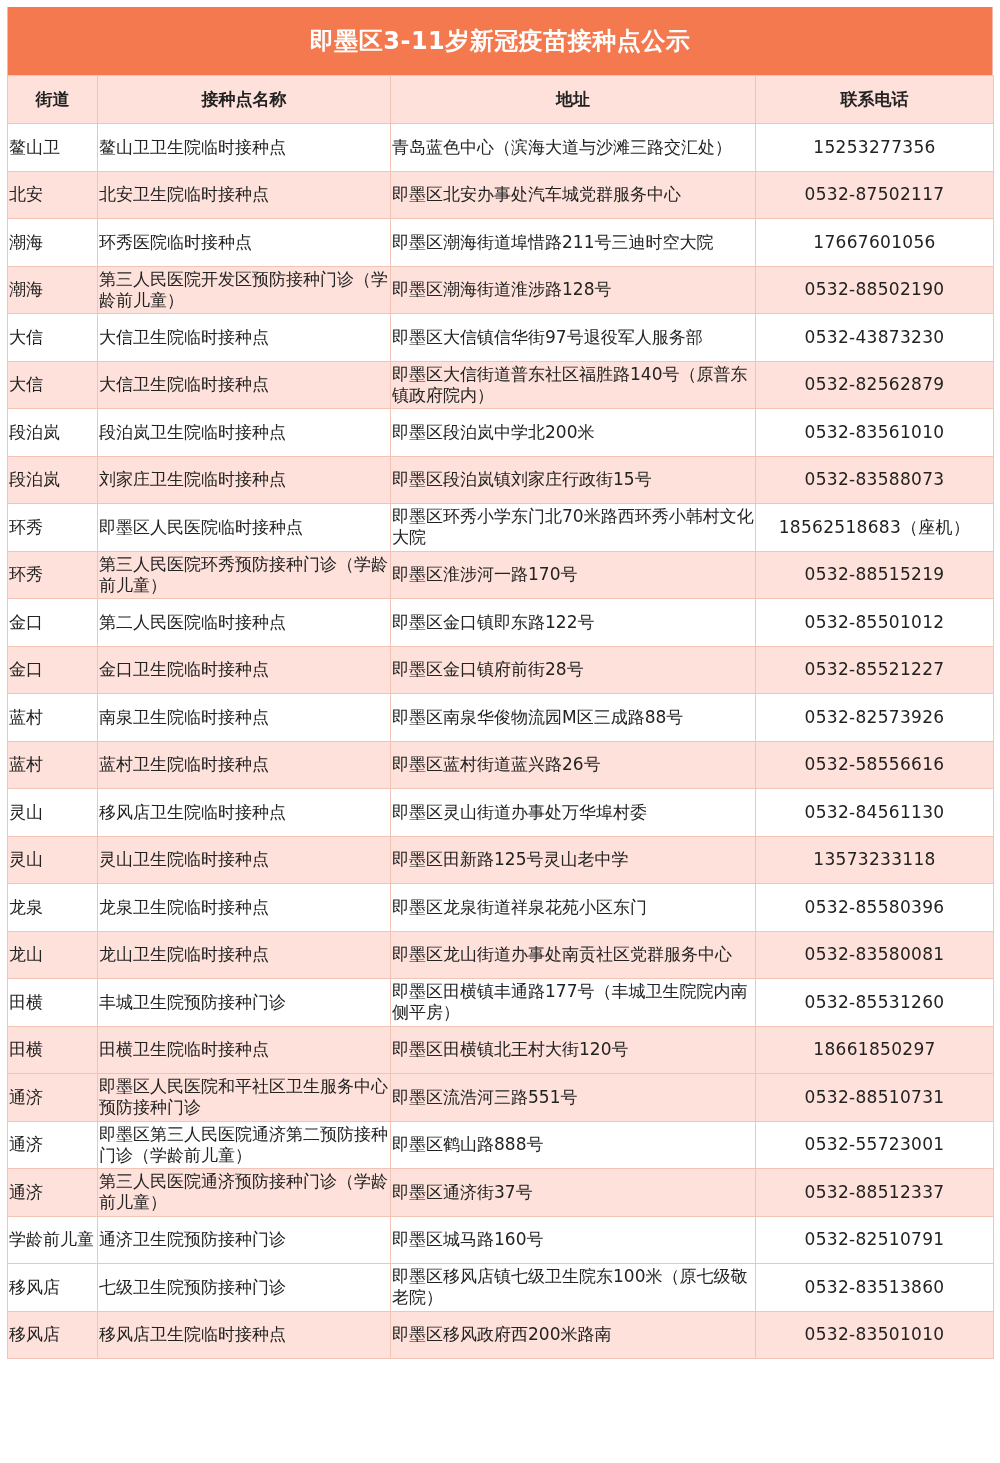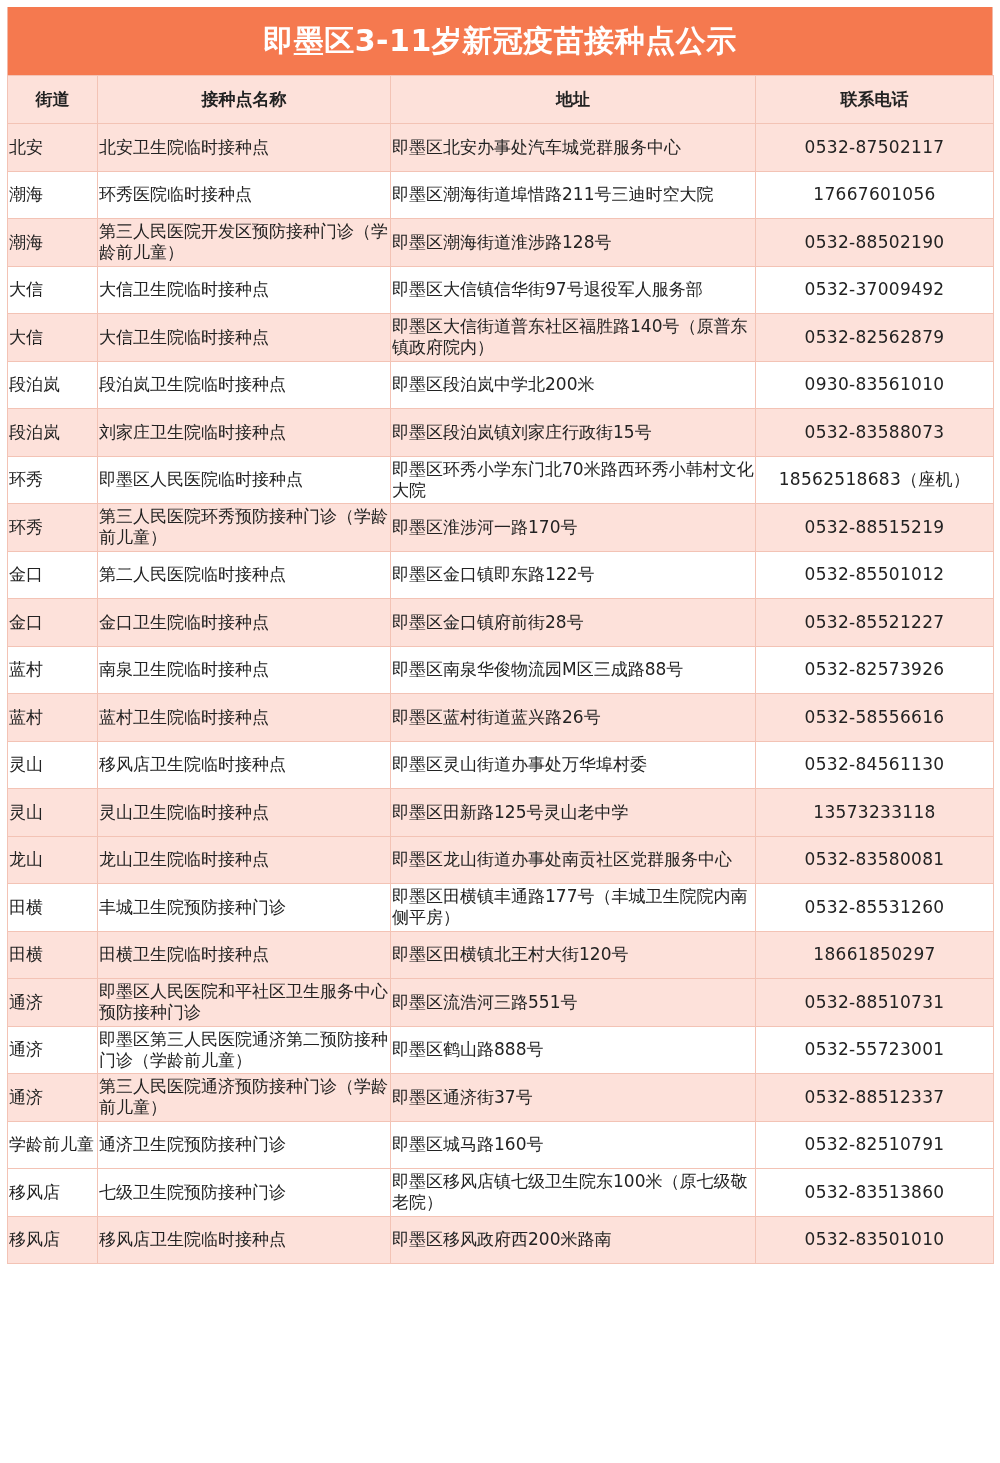--- a/index.html
+++ b/index.html
@@ -21,21 +21,21 @@
       top: 7px;
       width: 986px;
     }
     .title-bar {
       height: 68px;
       background: #F5794F;
       color: #ffffff;
       display: flex;
       align-items: center;
       justify-content: center;
-      font-size: 30px;
+      font-size: 24px;
       font-weight: bold;
       letter-spacing: 0.5px;
       border-left: 1px solid #F2B9A8;
       border-right: 1px solid #F2B9A8;
       box-sizing: border-box;
     }
     table {
       width: 986px;
       border-collapse: collapse;
       table-layout: fixed;
@@ -85,20 +85,26 @@
     </colgroup>
     <thead>
       <tr>
         <th>街道</th>
         <th>接种点名称</th>
         <th>地址</th>
         <th>联系电话</th>
       </tr>
     </thead>
     <tbody id="table-body">
+        <tr class="row-odd">
+          <td>鳌山卫</td>
+          <td>鳌山卫卫生院临时接种点</td>
+          <td>青岛蓝色中心（滨海大道与沙滩三路交汇处）</td>
+          <td class="phone">15253277356</td>
+        </tr>
         <tr class="row-even">
           <td>北安</td>
           <td>北安卫生院临时接种点</td>
           <td>即墨区北安办事处汽车城党群服务中心</td>
           <td class="phone">0532-87502117</td>
         </tr>
         <tr class="row-odd">
           <td>潮海</td>
           <td>环秀医院临时接种点</td>
           <td>即墨区潮海街道埠惜路211号三迪时空大院</td>
@@ -107,33 +113,33 @@
         <tr class="row-even">
           <td>潮海</td>
           <td>第三人民医院开发区预防接种门诊（学龄前儿童）</td>
           <td>即墨区潮海街道淮涉路128号</td>
           <td class="phone">0532-88502190</td>
         </tr>
         <tr class="row-odd">
           <td>大信</td>
           <td>大信卫生院临时接种点</td>
           <td>即墨区大信镇信华街97号退役军人服务部</td>
-          <td class="phone">0532-37009492</td>
+          <td class="phone">0532-43873230</td>
         </tr>
         <tr class="row-even">
           <td>大信</td>
           <td>大信卫生院临时接种点</td>
           <td>即墨区大信街道普东社区福胜路140号（原普东镇政府院内）</td>
           <td class="phone">0532-82562879</td>
         </tr>
         <tr class="row-odd">
           <td>段泊岚</td>
           <td>段泊岚卫生院临时接种点</td>
           <td>即墨区段泊岚中学北200米</td>
-          <td class="phone">0930-83561010</td>
+          <td class="phone">0532-83561010</td>
         </tr>
         <tr class="row-even">
           <td>段泊岚</td>
           <td>刘家庄卫生院临时接种点</td>
           <td>即墨区段泊岚镇刘家庄行政街15号</td>
           <td class="phone">0532-83588073</td>
         </tr>
         <tr class="row-odd">
           <td>环秀</td>
           <td>即墨区人民医院临时接种点</td>
@@ -174,20 +180,26 @@
           <td>灵山</td>
           <td>移风店卫生院临时接种点</td>
           <td>即墨区灵山街道办事处万华埠村委</td>
           <td class="phone">0532-84561130</td>
         </tr>
         <tr class="row-even">
           <td>灵山</td>
           <td>灵山卫生院临时接种点</td>
           <td>即墨区田新路125号灵山老中学</td>
           <td class="phone">13573233118</td>
+        </tr>
+        <tr class="row-odd">
+          <td>龙泉</td>
+          <td>龙泉卫生院临时接种点</td>
+          <td>即墨区龙泉街道祥泉花苑小区东门</td>
+          <td class="phone">0532-85580396</td>
         </tr>
         <tr class="row-even">
           <td>龙山</td>
           <td>龙山卫生院临时接种点</td>
           <td>即墨区龙山街道办事处南贡社区党群服务中心</td>
           <td class="phone">0532-83580081</td>
         </tr>
         <tr class="row-odd">
           <td>田横</td>
           <td>丰城卫生院预防接种门诊</td>

